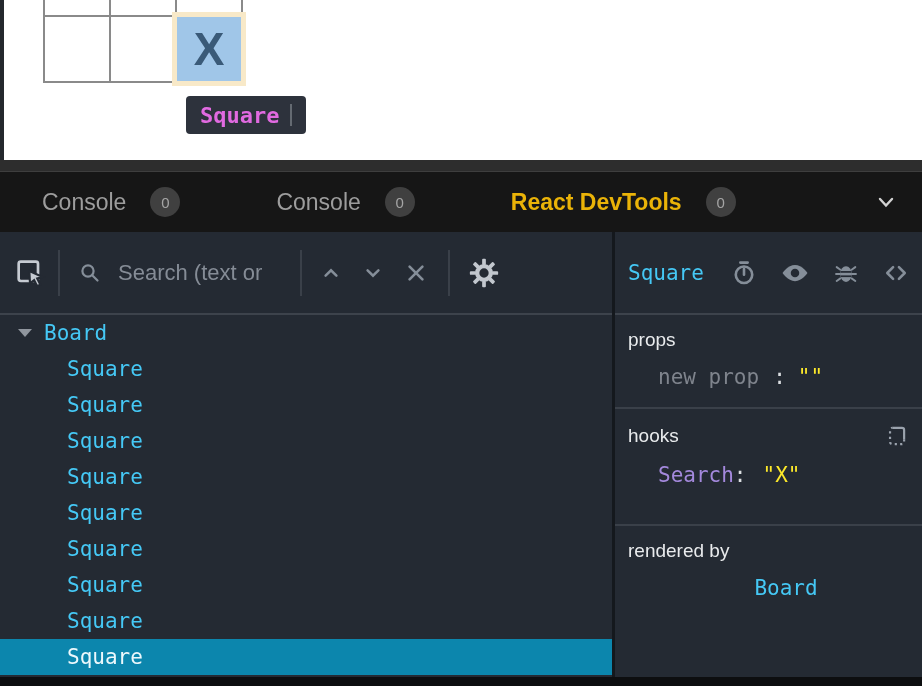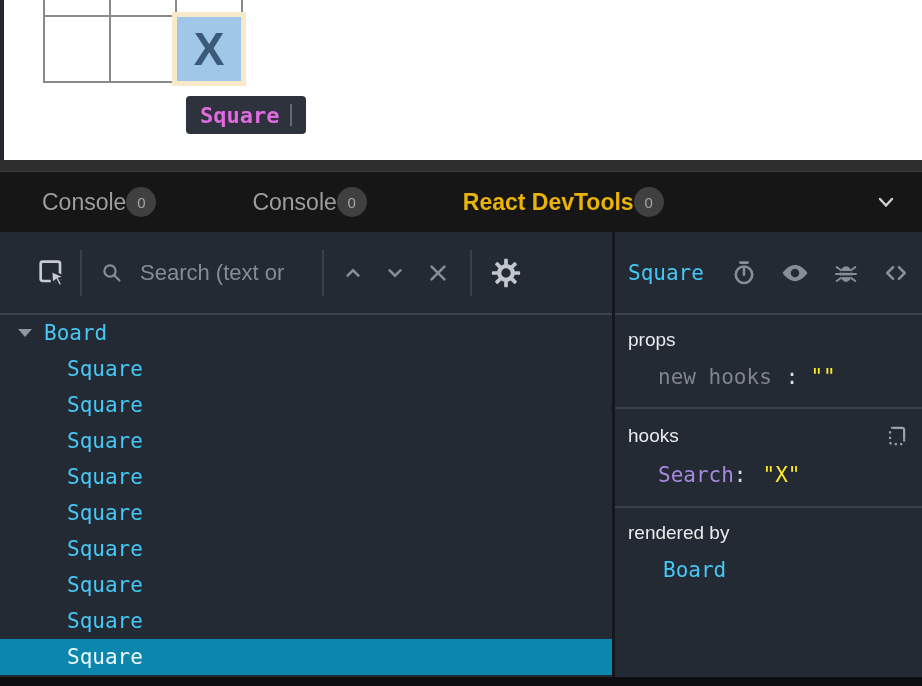--- a/index.html
+++ b/index.html
@@ -20,36 +20,36 @@
              border-radius:4px; display:flex; align-items:center; padding:0 14px; gap:11px;
              font-family:"DejaVu Sans Mono", monospace; font-weight:bold; font-size:22px; z-index:3; }
   .tt-name { color:#e16ae1; }
   .tt-sep  { width:2px; height:22px; background:#646a72; }
   .tt-dims { color:#d8dbde; }
 
   
   .drawer-edge { height:12px; background:#2d2d2d; border-bottom:1px solid #3e3e3e; flex:none; }
   .tabbar { height:60px; background:#161616; display:flex; align-items:center;
             padding:0 24px 0 42px; flex:none; }
-  .tab { display:flex; align-items:center; margin-right:96px; cursor:default; }
+  .tab { display:flex; align-items:center; gap:24px; margin-right:96px; cursor:default; }
   .tab-label { font-size:23px; color:#9d9d9d; }
   .tab.active .tab-label { color:#eab308; font-weight:bold; }
   .badge { width:30px; height:30px; border-radius:50%; background:#404040; color:#a5a5a5;
            font-size:15px; display:flex; align-items:center; justify-content:center; }
   .tab-chevron { margin-left:auto; color:#d2d2d2; display:flex; }
 
   
   .main { flex:1; display:flex; background:#242a33; min-height:0; }
   .left-panel { width:612px; flex:none; display:flex; flex-direction:column; }
   .vdivider { width:3px; background:#14181d; flex:none; }
   .right-panel { flex:1; display:flex; flex-direction:column; color:#e9ebed; }
 
   
   .toolbar { height:83px; border-bottom:2px solid #3d434c; display:flex; align-items:center;
-             padding-left:36px; flex:none; color:#9aa2ad; }
+             padding-left:14px; flex:none; color:#9aa2ad; }
   .tb-sep { width:2px; height:46px; background:#3a4049; flex:none; }
   .icon-btn { display:flex; align-items:center; justify-content:center; background:none; border:none;
               color:#858e99; padding:0; cursor:pointer; }
   .inspect { color:#c6cbd2; }
   .gear-glyph { color:#c2c7ce; }
   .search-input { background:transparent; border:none; outline:none; width:172px; margin-left:16px;
                   font-size:22px; color:#c8cdd4; font-family:"Liberation Sans",sans-serif; }
   .search-input::placeholder { color:#858c96; }
 
   
@@ -59,24 +59,24 @@
   .tree-row.depth1 { padding-left:67px; }
   .tree-row.selected { background:#0c86ad; color:#ecf8fc; }
   .tw-arrow { width:0; height:0; border-left:7px solid transparent; border-right:7px solid transparent;
               border-top:8px solid #90969e; margin-right:12px; flex:none; }
 
   
   .rp-header { height:83px; border-bottom:2px solid #3d434c; display:flex; align-items:center;
                padding:0 12px 0 13px; flex:none; }
   .rp-component { font-family:"DejaVu Sans Mono",monospace; font-size:21px; color:#45c8f5; }
   .rp-icons { margin-left:auto; display:flex; align-items:center; gap:23px; color:#9ba3ae; }
-  .section { padding:14px 13px 0 13px; }
+  .section { padding:14px 13px 0 13px;text-align:center; }
   .section.bordered { border-bottom:2px solid #3a4049; }
   .sec-props { height:94px; }
-  .sec-hooks { height:99px; }
+  .sec-hooks { height:117px; }
   .sec-title { font-size:19px; color:#e9ebed; display:flex; align-items:center; }
   .sec-title .hook-icon { margin-left:auto; color:#9ba3ae; display:flex; }
   .kv { margin-top:14px; padding-left:30px; font-family:"DejaVu Sans Mono",monospace; font-size:21px;
         display:flex; align-items:center; }
   .k-gray { color:#7f848d; }
   .k-purple { color:#a489dd; }
   .colon { color:#dcdfe2; margin:0 12px 0 14px; }
   .colon.tight { margin:0 0 0 0; }
   .v-yellow { color:#fde92a; }
   .v-yellow.pad { margin-left:16px; }
@@ -254,21 +254,21 @@
               <polyline points="9.5,7 4.5,12 9.5,17" fill="none" stroke="currentColor" stroke-width="2.2" stroke-linecap="round" stroke-linejoin="round"></polyline>
               <polyline points="14.5,7 19.5,12 14.5,17" fill="none" stroke="currentColor" stroke-width="2.2" stroke-linecap="round" stroke-linejoin="round"></polyline>
             </svg>
           </span>
         </span>
       </div>
 
       <div class="section bordered sec-props">
         <div class="sec-title">props</div>
         <div class="kv">
-          <span class="k-gray">new hooks</span>
+          <span class="k-gray">new prop</span>
           <span class="colon">:</span>
           <span class="v-yellow">""</span>
         </div>
       </div>
 
       <div class="section bordered sec-hooks">
         <div class="sec-title">
           <span>hooks</span>
           <span class="hook-icon">
             <svg width="26" height="26" viewBox="0 0 24 24">

